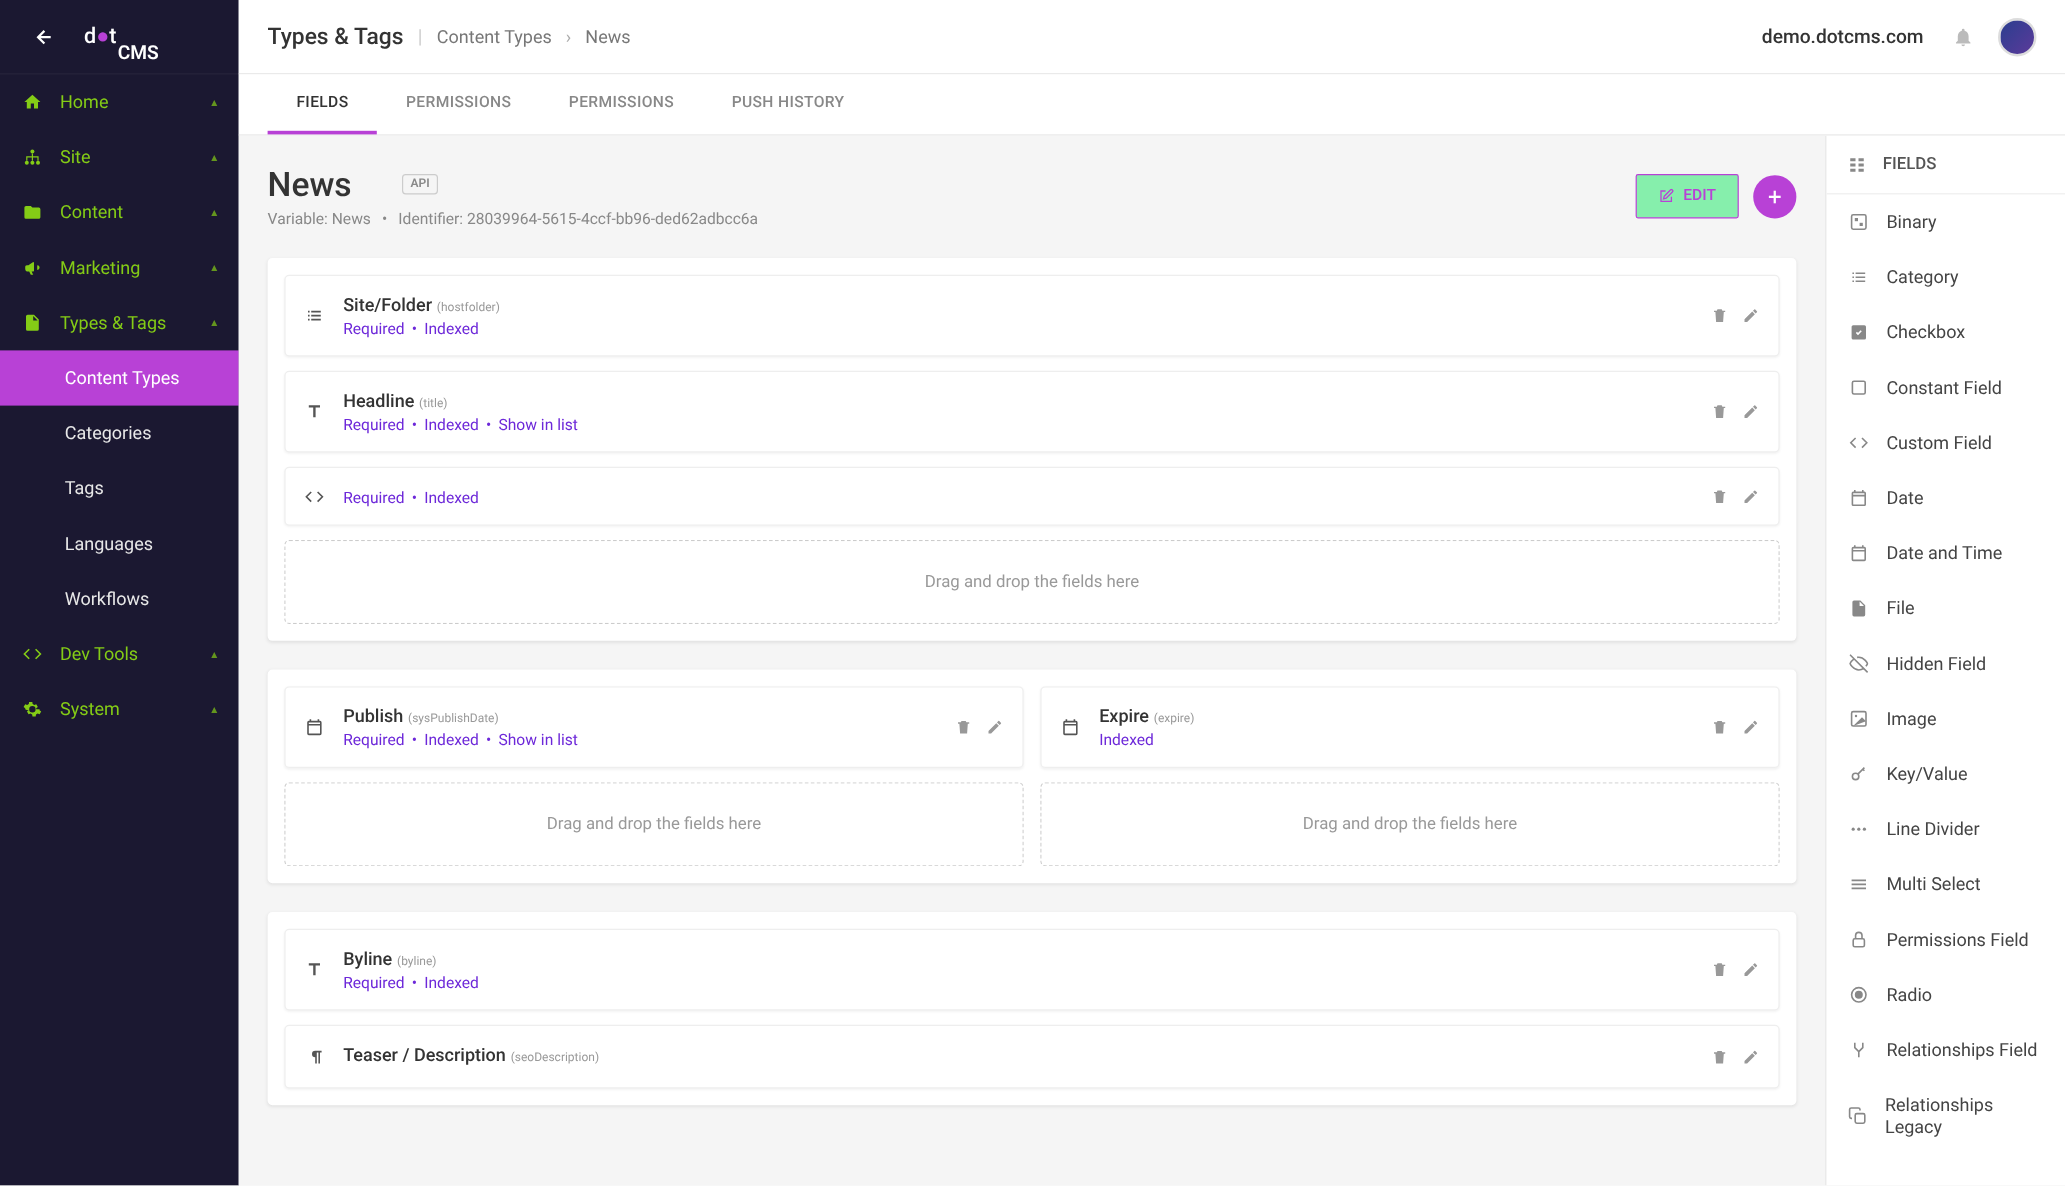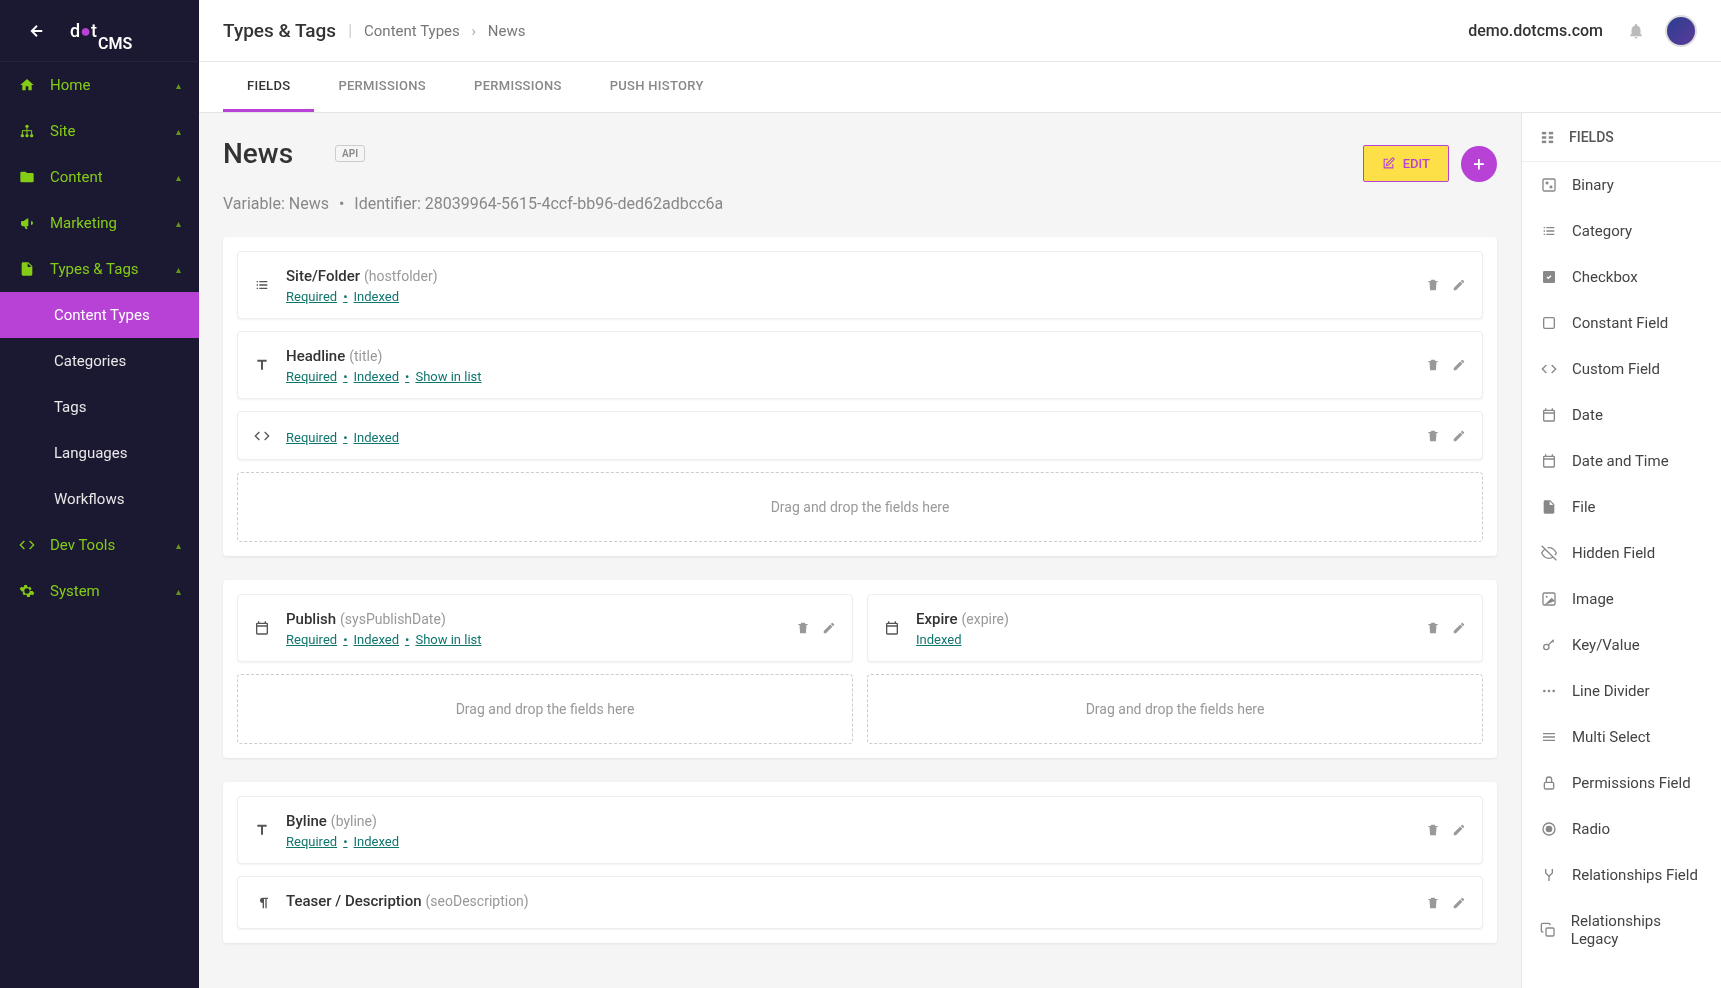--- a/index.html
+++ b/index.html
@@ -45,37 +45,37 @@
 .body { display: flex; flex: 1; background: #f5f5f5; overflow: hidden; }
 .content { flex: 1; padding: 24px; overflow-y: auto; }
 .right-panel { width: 200px; background: #fff; border-left: 1px solid #e5e5e5; overflow-y: auto; }
 
 
 .content-header { display: flex; align-items: flex-start; margin-bottom: 24px; }
 .ch-left { flex: 1; }
 .ch-title-row { display: flex; align-items: center; gap: 10px; }
 .ch-title { font-size: 28px; font-weight: 500; color: #333; }
 .api-badge { font-size: 10px; font-weight: 600; color: #888; border: 1px solid #ccc; padding: 2px 6px; border-radius: 3px; margin-left: 32px; }
-.ch-meta { font-size: 16px; color: #888; margin-top: 24px; }
+.ch-meta { font-size: 13px; color: #888; margin-top: 6px; }
 .ch-meta .dot { margin: 0 6px; }
 .ch-actions { display: flex; align-items: center; gap: 12px; margin-top: 8px; }
-.btn-edit { display: inline-flex; align-items: center; gap: 8px; border: 1px solid #b841d6; color: #b841d6; background: #fde047; padding: 10px 18px; font-size: 13px; font-weight: 500; cursor: pointer; border-radius: 2px; }
+.btn-edit { display: inline-flex; align-items: center; gap: 8px; border: 1px solid #b841d6; color: #b841d6; background: #86efac; padding: 10px 18px; font-size: 13px; font-weight: 500; cursor: pointer; border-radius: 2px; }
 .btn-add { width: 36px; height: 36px; border-radius: 50%; background: #b841d6; color: #fff; border: none; font-size: 20px; cursor: pointer; display: inline-flex; align-items: center; justify-content: center; }
 
 
 .field-group { background: #fff; border-radius: 4px; box-shadow: 0 1px 3px rgba(0,0,0,0.08); padding: 14px; margin-bottom: 24px; }
 .field-row-container { display: flex; gap: 14px; }
 .field-col { flex: 1; display: flex; flex-direction: column; gap: 12px; }
 
 .field-card { background: #fff; border: 1px solid #eee; border-radius: 4px; padding: 14px 16px; display: flex; align-items: center; box-shadow: 0 1px 2px rgba(0,0,0,0.05); }
 .fc-icon { width: 20px; margin-right: 12px; color: #555; font-size: 16px; }
 .fc-body { flex: 1; }
 .fc-title { font-size: 15px; color: #333; font-weight: 500; }
-.fc-var { color: #999; font-size: 14px; font-weight: 400; margin-left: 4px; }
-.fc-meta { font-size: 13px; color: #0f766e; margin-top: 4px; text-decoration: underline; }
+.fc-var { color: #999; font-size: 10px; font-weight: 400; margin-left: 4px; }
+.fc-meta { font-size: 13px; color: #6d28d9; margin-top: 4px; }
 .fc-meta .mdot { margin: 0 6px; }
 .fc-actions { display: flex; gap: 12px; }
 .fc-action { color: #999; cursor: pointer; font-size: 14px; }
 
 .dropzone { border: 1px dashed #ccc; border-radius: 4px; padding: 24px; text-align: left; font-size: 14px; color: #999; min-height: 70px; display: flex; align-items: center; justify-content: center; }
 
 
 .rp-header { display: flex; align-items: center; padding: 16px 18px; font-size: 14px; font-weight: 500; color: #555; border-bottom: 1px solid #eee; }
 .rp-header .rp-icon { margin-right: 14px; color: #888; }
 .rp-item { display: flex; align-items: center; padding: 14px 18px; font-size: 15px; color: #444; cursor: grab; }

